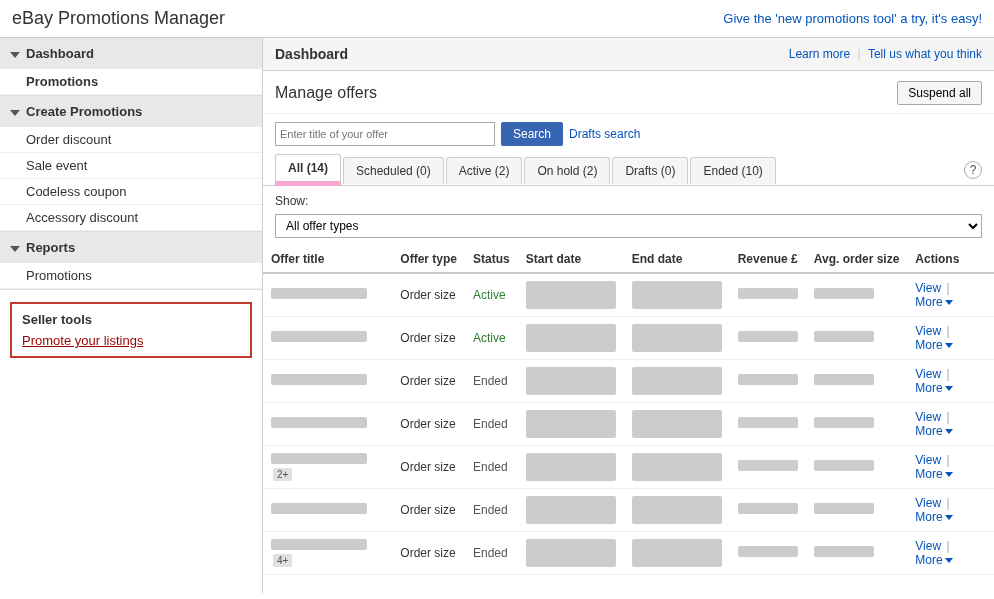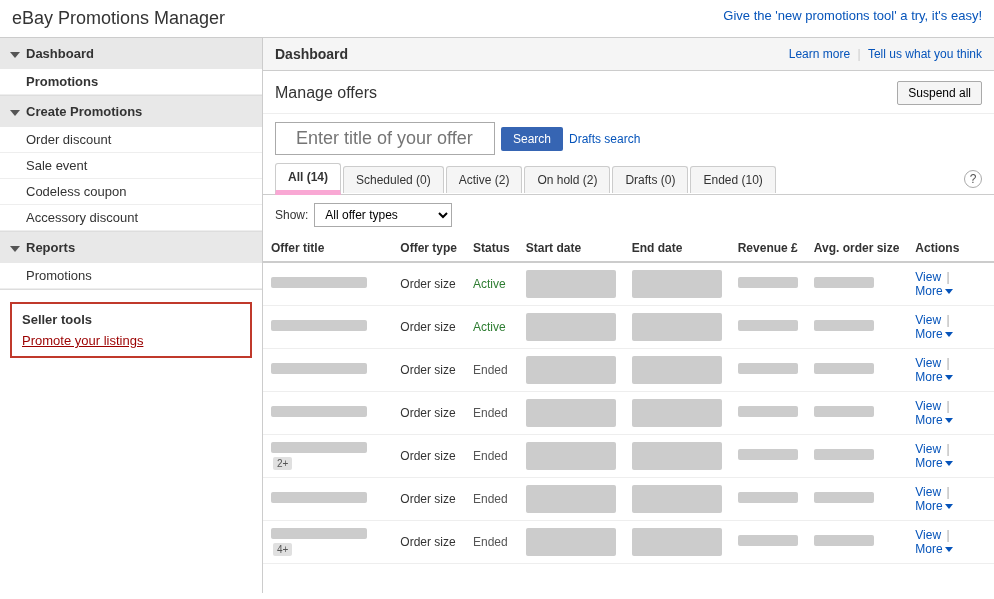--- a/index.html
+++ b/index.html
@@ -4,20 +4,21 @@
   <style>
     * { box-sizing: border-box; margin: 0; padding: 0; }
     body { font-family: Arial, sans-serif; font-size: 13px; color: #333; background: #fff; }
 
     
     .app-header {
       padding: 8px 12px;
       border-bottom: 1px solid #ccc;
       display: flex;
       justify-content: space-between;
+      align-items: center;
       background: #fff;
     }
     .app-title { font-size: 18px; font-weight: normal; color: #333; }
     .promo-tool-link { color: #0654ba; font-size: 13px; }
 
     
     .layout { display: flex; height: calc(100vh - 44px); }
 
     
     .sidebar {
@@ -99,23 +100,23 @@
     }
 
     
     .search-bar {
       padding: 8px 12px;
       display: flex;
       align-items: center;
       gap: 6px;
     }
     .search-input {
-      padding: 5px 20px;
+      padding: 5px 4px;
       border: 1px solid #aaa;
-      font-size: 18px;
+      font-size: 11px;
       width: 220px;
       color: #999;
     }
     .search-btn {
       padding: 5px 12px;
       background: #3665b3;
       color: #fff;
       border: none;
       cursor: pointer;
       font-size: 12px;
@@ -153,24 +154,24 @@
       border-radius: 50%;
       display: flex; align-items: center; justify-content: center;
       font-size: 12px;
       cursor: pointer;
       color: #555;
     }
 
     
     .show-filter {
       display: flex;
-      align-items: center;
       padding: 8px 12px;
       gap: 6px;
       font-size: 12px;
+      flex-direction: column;
     }
     .show-label { font-weight: normal; }
     .show-select {
       padding: 3px 6px;
       border: 1px solid #aaa;
       font-size: 12px;
       background: #fff;
       cursor: pointer;
     }
 

